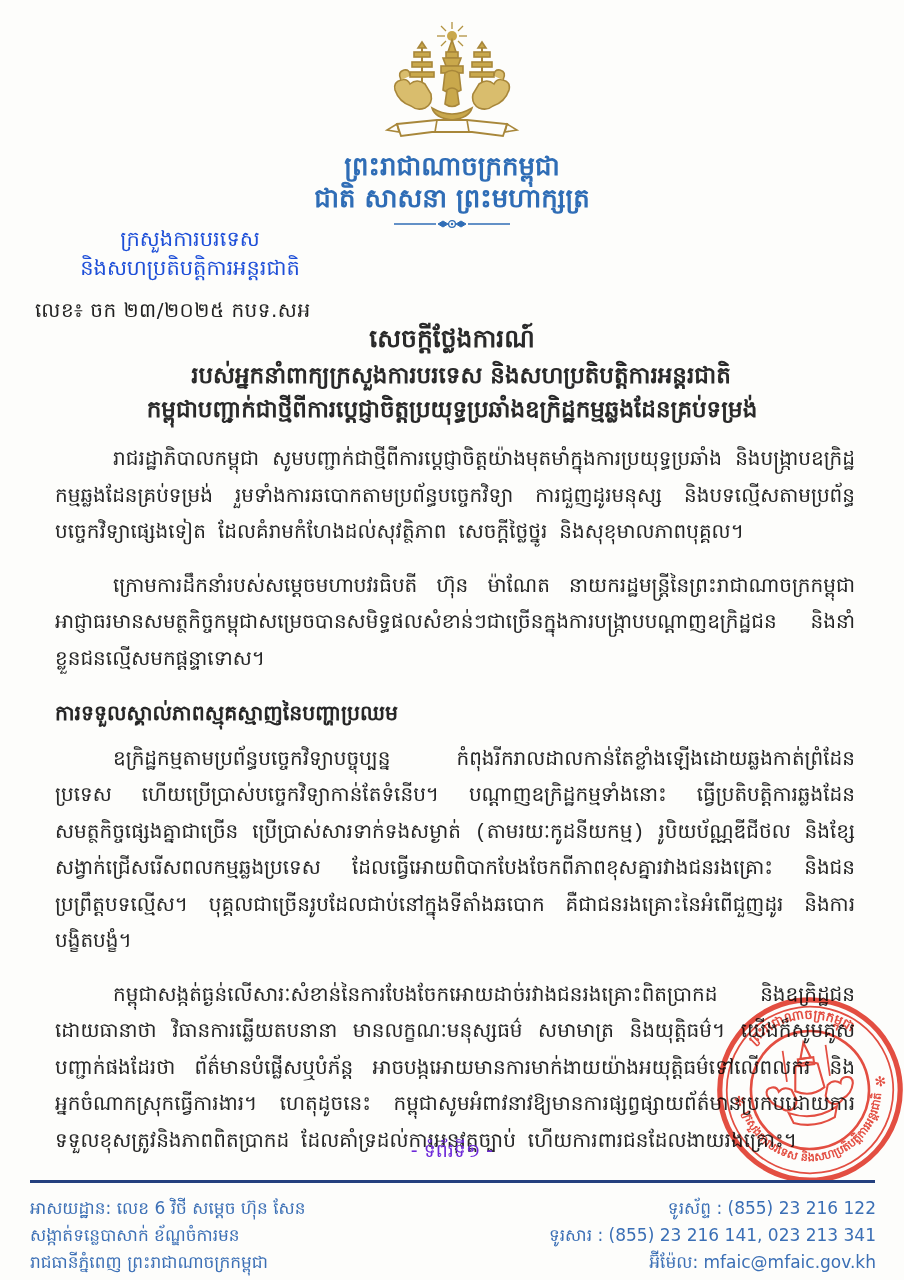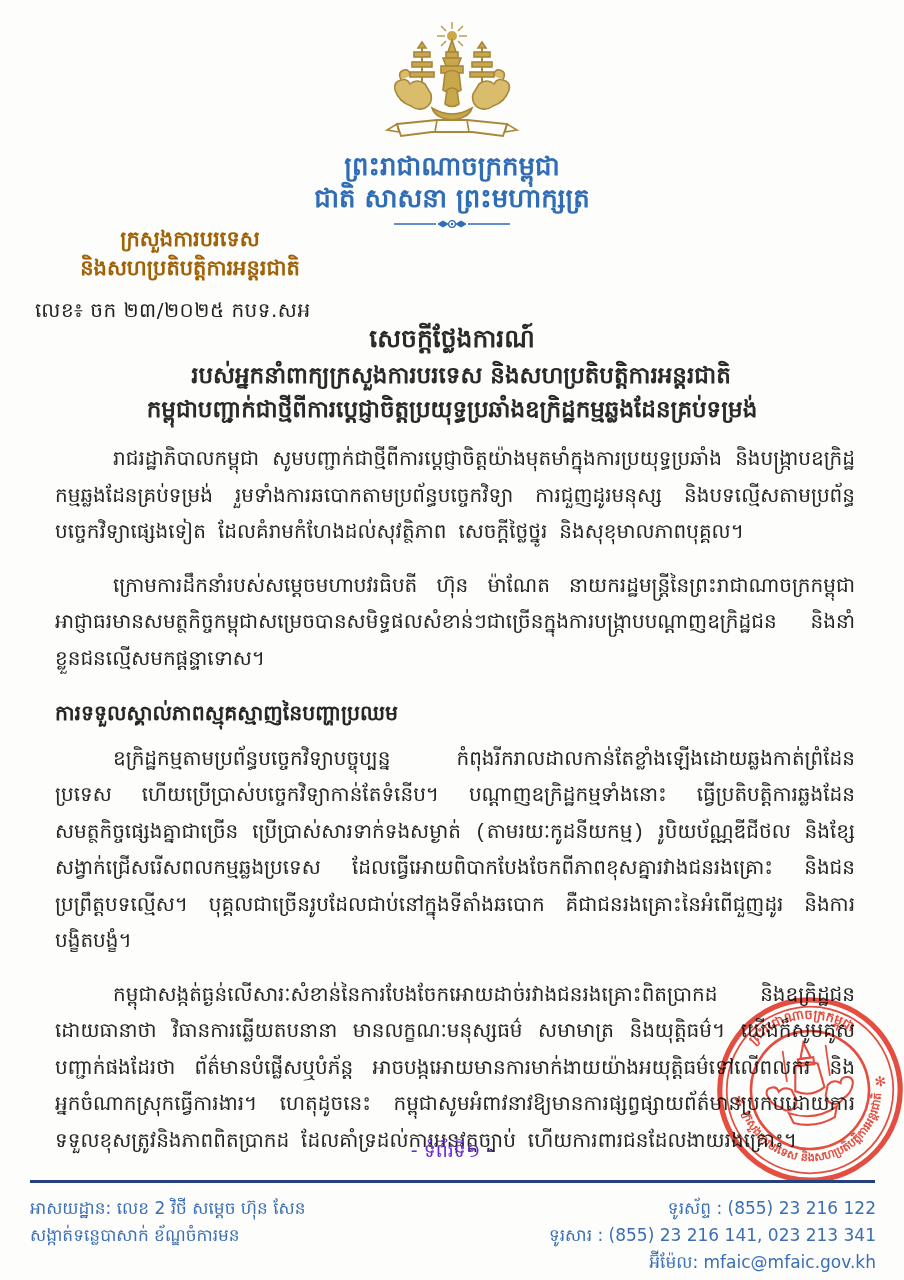--- a/index.html
+++ b/index.html
@@ -17,21 +17,21 @@
   }
   
   .header{ text-align:center; padding-top:20px; }
   .crest{ display:block; margin:0 auto; }
   .kingdom-line{ color:#2f6db6; font-weight:bold; }
   .kingdom-line.l1{ font-size:26px; line-height:32px; margin-top:4px; }
   .kingdom-line.l2{ font-size:26px; line-height:32px; }
   .divider{ display:block; margin:4px auto 0 auto; }
   
   .letterhead{ position:absolute; left:35px; top:225px; width:310px; text-align:center; }
-  .ministry-line{ color:#a16207; font-weight:bold; font-size:21px; line-height:29px; }
+  .ministry-line{ color:#1d4ed8; font-weight:normal; font-size:21px; line-height:29px; }
   .ref-number{ margin-top:14px; text-align:left; font-size:20px; color:#1f1f1f; font-weight:500; letter-spacing:.5px; }
   
   .title-block{ position:absolute; left:0; top:322px; width:100%; text-align:center; color:#2a2a2a; }
   .title-line1{ font-size:25px; font-weight:bold; line-height:34px; }
   .title-line2{ font-size:23px; font-weight:bold; line-height:34px; margin-top:2px;padding-left:18px; }
   .title-line3{ font-size:23px; font-weight:bold; line-height:34px; }
   
   .body-text{ position:absolute; left:55px; top:442px; width:800px; font-size:20px; line-height:36.5px; text-align:justify; color:#262626; }
   .paragraph{ margin:0 0 17px 0; text-indent:58px;font-family:Liberation Mono, monospace; }
   .section-heading{ margin:4px 0 10px 0; font-weight:bold; text-indent:0; font-size:20.5px; }
@@ -178,22 +178,23 @@
         <textPath href="#arcBottom" startOffset="50%" text-anchor="middle">ក្រសួងការបរទេស និងសហប្រតិបត្តិការអន្តរជាតិ</textPath>
       </text>
       <text x="24" y="120" font-size="16" fill="#e23a2d" stroke="none">✻</text>
       <text x="188" y="120" font-size="16" fill="#e23a2d" stroke="none">✻</text>
     </g>
   </svg>
 
   <div class="footer-rule"></div>
   <div class="footer">
     <div class="footer-col left">
-      <div>អាសយដ្ឋាន:  លេខ 2 វិថី សម្តេច ហ៊ុន សែន</div>
+      <div>អាសយដ្ឋាន:  លេខ 6 វិថី សម្តេច ហ៊ុន សែន</div>
       <div>សង្កាត់ទន្លេបាសាក់ ខ័ណ្ឌចំការមន</div>
+      <div>រាជធានីភ្នំពេញ ព្រះរាជាណាចក្រកម្ពុជា</div>
     </div>
     <div class="footer-col right">
       <div>ទូរស័ព្ទ : (855) 23 216 122</div>
       <div>ទូរសារ : (855) 23 216 141, 023 213 341</div>
       <div>អ៊ីម៉ែល: mfaic@mfaic.gov.kh</div>
     </div>
   </div>
 
 </div>
 

